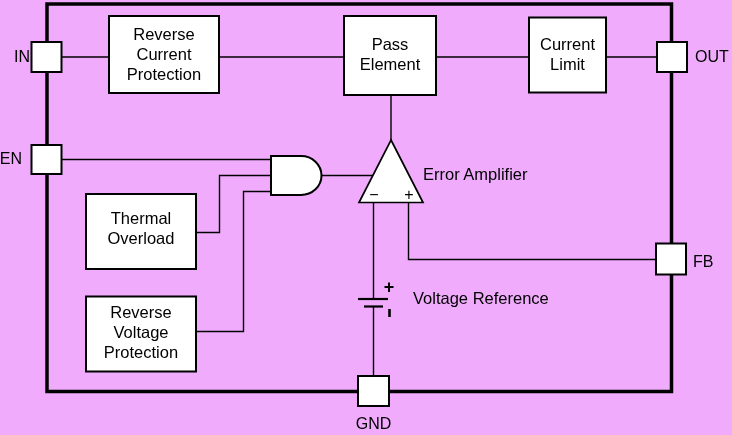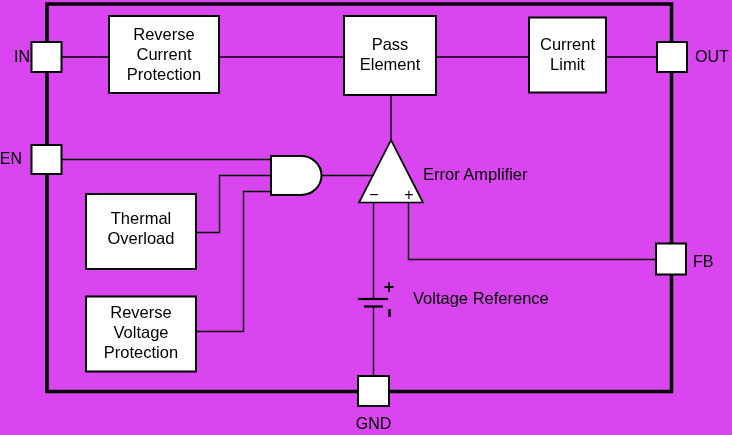--- a/index.html
+++ b/index.html
@@ -1,16 +1,16 @@
 <!DOCTYPE html>
 <html><head>
 <meta charset="utf-8">
 <style>
   html,body{margin:0;padding:0;background:#ffffff;}
-  .stage{position:relative;width:732px;height:435px;background:#d946ef;overflow:hidden;
+  .stage{position:relative;width:732px;height:435px;background:#f0abfc;overflow:hidden;
          font-family:"Liberation Sans", sans-serif;}
   svg{display:block;}
   .blk{fill:#ffffff;stroke:#000000;stroke-width:2;}
   .pin{fill:#ffffff;stroke:#000000;stroke-width:2;}
   .wire{fill:none;stroke:#000000;stroke-width:1.4;}
   .sym{fill:#ffffff;stroke:#000000;stroke-width:2;}
   .plate{fill:none;stroke:#000000;stroke-width:2.2;}
   .border{fill:none;stroke:#000000;stroke-width:3.5;}
   text{fill:#000000;font-family:"Liberation Sans", sans-serif;}
   .blktext{font-size:16.5px;text-anchor:middle;}

